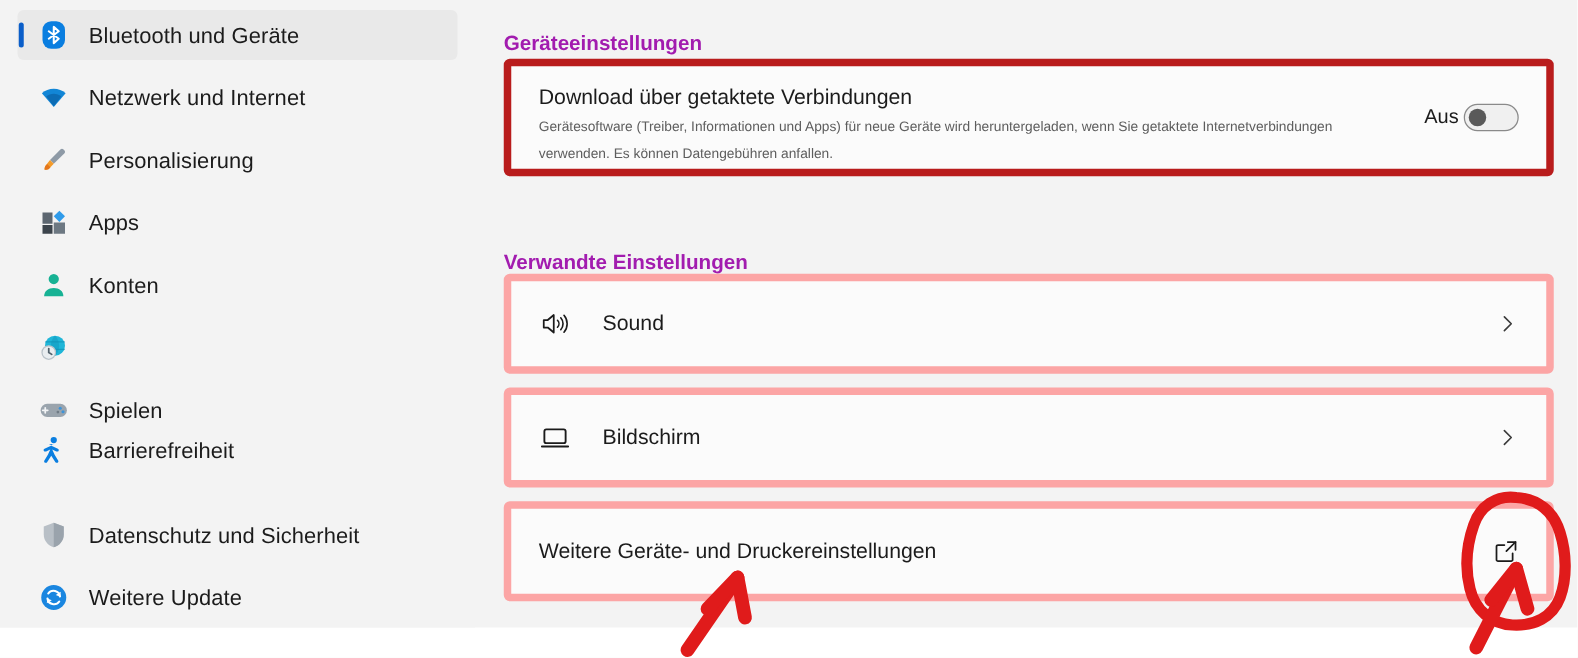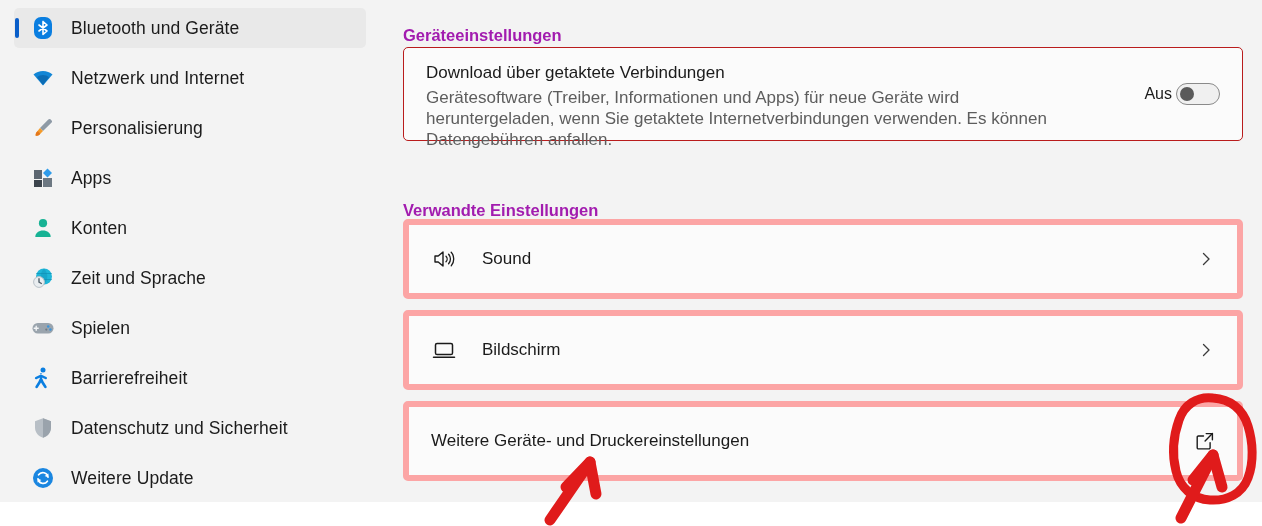--- a/index.html
+++ b/index.html
@@ -87,38 +87,38 @@
     font-size: 16.5px;
     font-weight: bold;
     color: #a21caf;
     white-space: nowrap;
   }
   .card {
     position: absolute;
     left: 23px;
     width: 840px;
     background: #fbfbfb;
-    border: 1px solid #b91c1c;
+    border: 6px solid #b91c1c;
     border-radius: 5px;
   }
 
   
   #card-metered { top: 47px; height: 94px; }
   .metered-title {
     position: absolute;
     left: 22px; top: 15px;
     font-size: 17px;
     color: #1b1b1b;
     white-space: nowrap;
   }
   .metered-desc {
     position: absolute;
     left: 22px; top: 39px;
     width: 660px;
-    font-size: 17px;
+    font-size: 11px;
     line-height: 21px;
     color: #5d5d5d;
   }
   .toggle-wrap {
     position: absolute;
     right: 22px; top: 50%;
     transform: translateY(-50%);
     display: flex;
     align-items: center;
     gap: 4px;
@@ -258,37 +258,36 @@
     <div class="nav-item" style="top:258px;">
       <span class="nav-icon">
         <svg viewBox="0 0 24 24" width="24" height="24">
           <circle cx="13" cy="10.5" r="8" fill="#1fb6d8"></circle>
           <path d="M13 2.5c-2.2 2-3.3 5-3.3 8s1.1 6 3.3 8c2.2-2 3.3-5 3.3-8s-1.1-6-3.3-8z" fill="#159fc4" opacity=".7"></path>
           <path d="M5.2 7.5h15.6M5.2 13.5h15.6" stroke="#0f8fb4" stroke-width="1" opacity=".65"></path>
           <circle cx="8" cy="16" r="5.4" fill="#e9edf0" stroke="#b9c2c9" stroke-width="1"></circle>
           <path d="M8 12.8V16l2.4 1.5" stroke="#51606b" stroke-width="1.4" fill="none" stroke-linecap="round"></path>
         </svg>
       </span>
-      <span class="nav-label">Zeit und Sprache</span>
     </div>
 
     <div class="nav-item" style="top:308px;">
       <span class="nav-icon">
         <svg viewBox="0 0 24 24" width="24" height="24">
           <rect x="1.5" y="7" width="21" height="10.5" rx="5.25" fill="#9aa4ad"></rect>
           <path d="M5.2 10.2v4M3.2 12.2h4" stroke="#f2f4f6" stroke-width="1.4" stroke-linecap="round"></path>
           <circle cx="17.2" cy="10.6" r="1.25" fill="#3d93d8"></circle>
           <circle cx="19.4" cy="13.4" r="1.25" fill="#3d93d8"></circle>
           <circle cx="15.3" cy="13.6" r="1.1" fill="#6f7b85"></circle>
         </svg>
       </span>
       <span class="nav-label">Spielen</span>
     </div>
 
-    <div class="nav-item" style="top:358px;">
+    <div class="nav-item" style="top:340px;">
       <span class="nav-icon">
         <svg viewBox="0 0 24 24" width="24" height="24">
           <circle cx="12" cy="4" r="2.5" fill="#0a7ee0"></circle>
           <path d="M12 7.2c-1 0-1.8.6-2.2 1.4L4.6 11c-.9.4-1 1.7-.1 2.1.5.3 1 .2 1.4 0l3.3-1.6-1.9 4.2-2.8 4.6c-.6.9.1 2 1.2 1.9.5 0 .9-.3 1.1-.7l3.2-4.9 3.2 4.9c.3.5.8.7 1.3.7 1 0 1.6-1.1 1-1.9l-2.8-4.6-1.9-4.2 3.3 1.6c.4.2 1 .3 1.4 0 .8-.5.7-1.7-.2-2.1l-5.2-2.4c-.4-.8-1.2-1.4-2.2-1.4z" fill="#0a7ee0"></path>
         </svg>
       </span>
       <span class="nav-label">Barrierefreiheit</span>
     </div>
 
     <div class="nav-item" style="top:408px;text-decoration:underline;">

